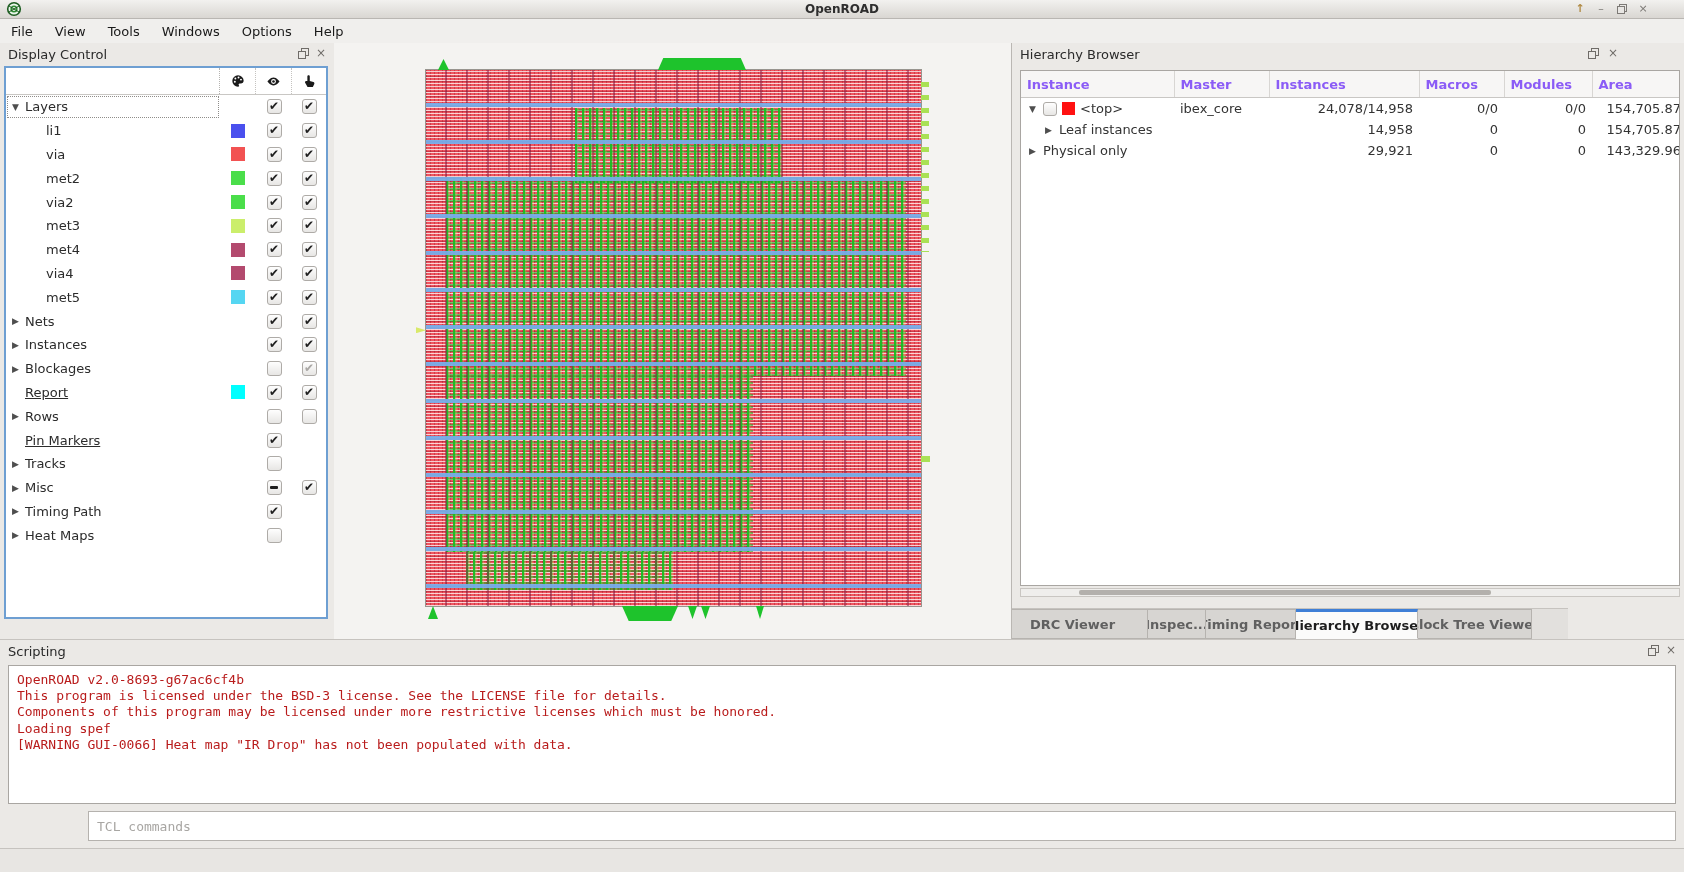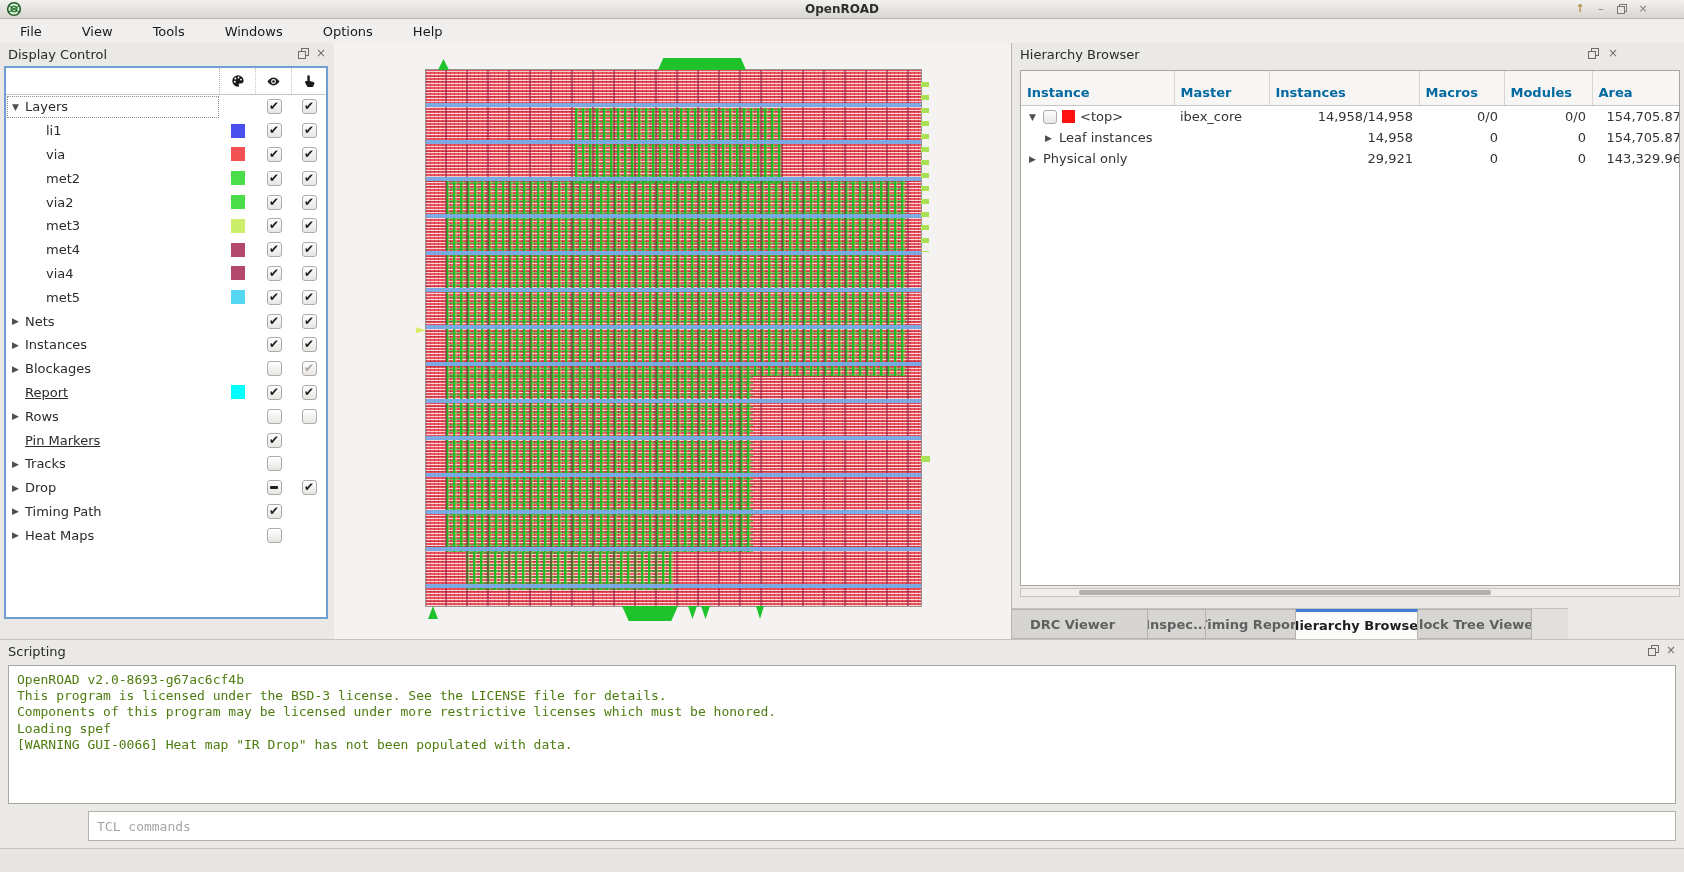--- a/index.html
+++ b/index.html
@@ -15,21 +15,21 @@
   .titlebar .wtitle{position:absolute;left:0;right:0;text-align:center;
     font-weight:bold;font-size:12px;color:#2e2e2e;line-height:18px;}
   .winbtns{position:absolute;right:34px;top:1px;display:flex;gap:7px;align-items:center;height:16px;}
   .winbtn{width:14px;height:14px;display:flex;align-items:center;justify-content:center;
     color:#7d7a76;font-size:11px;line-height:14px;}
   .winbtn.arrow{color:#b08a44;font-weight:bold;}
 
   
   .menubar{position:absolute;left:0;top:19px;width:1684px;height:24px;background:#f0efed;
     display:flex;align-items:center;border-bottom:1px solid #d4d1cd;}
-  .menu-item{padding:0 20px;color:#1a1a1a;}
+  .menu-item{padding:0 11px;color:#1a1a1a;}
 
   
   .dock-title{position:absolute;left:0;top:0;right:0;height:22px;display:flex;align-items:center;}
   .dock-title .dlabel{margin-left:8px;color:#2a2a2a;}
   .dock-icon{position:absolute;top:3px;width:14px;height:14px;color:#6f6c68;
     display:flex;align-items:center;justify-content:center;font-size:12px;}
 
   
   .left-dock{position:absolute;left:0;top:43px;width:334px;height:596px;background:#ebe9e6;
     border-right:1px solid #6d28d9;}
@@ -81,21 +81,21 @@
   .pin.blob-down{clip-path:polygon(0 0,100% 0,88% 100%,12% 100%);}
   .pin.pale{background:#a9e155;}
   .rpins{position:absolute;right:-8px;top:12px;width:8px;height:170px;
     background-image:repeating-linear-gradient(180deg,#a9e155 0 5px, transparent 5px 13px);}
 
   
   .right-dock{position:absolute;left:1012px;top:43px;width:672px;height:596px;background:#ebe9e6;}
   .htable-wrap{position:absolute;left:8px;top:27px;width:660px;height:516px;background:#fff;
     border:1px solid #a9a6a2;box-sizing:border-box;overflow:hidden;}
   table.htable{border-collapse:collapse;table-layout:fixed;width:666px;}
-  table.htable th{height:26px;font-weight:bold;color:#0369a1;text-align:left;padding:8px 0 0 6px;
+  table.htable th{height:26px;font-weight:bold;color:#8b5cf6;text-align:left;padding:0 0 0 6px;
     border-right:1px solid #d8d6d3;border-bottom:1px solid #c9c7c4;background:#f7f6f5;
     white-space:nowrap;overflow:hidden;}
   table.htable td{height:21px;padding:0 6px;white-space:nowrap;overflow:hidden;color:#333;}
   table.htable td.num{text-align:right;}
   .icell{display:flex;align-items:center;gap:5px;}
   .icell .exp{margin-left:0;width:11px;}
   .icell .cb{width:14px;height:14px;}
   .icell .swatch{width:13px;height:13px;}
   .hscroll{position:absolute;left:8px;top:545px;width:660px;height:9px;background:#efeeec;
     border:1px solid #c9c6c2;box-sizing:border-box;}
@@ -107,21 +107,21 @@
     color:#606060;font-weight:bold;display:flex;align-items:center;justify-content:center;
     overflow:hidden;white-space:nowrap;padding:0 6px;}
   .tab.active{background:#fbfbfa;border-top:3px solid #3f7fd6;color:#1e1e1e;border-bottom:1px solid #fbfbfa;}
 
   
   .scripting{position:absolute;left:0;top:639px;width:1684px;height:209px;background:#ebe9e6;
     border-top:1px solid #c6c3bf;}
   .console{position:absolute;left:8px;top:25px;width:1668px;height:139px;background:#fff;
     border:1px solid #a9a6a2;box-sizing:border-box;padding:6px 8px;
     font-family:"DejaVu Sans Mono","Liberation Mono",monospace;font-size:13px;line-height:16.2px;
-    color:#4d7c0f;white-space:pre;overflow:hidden;}
+    color:#b91c1c;white-space:pre;overflow:hidden;}
   .cmdrow{position:absolute;left:8px;top:171px;width:1668px;height:30px;display:flex;gap:8px;}
   .idle-btn{width:72px;height:30px;border:1px solid #b5b2ae;border-radius:3px;
     background:linear-gradient(#f7f6f4,#ecebe9);color:#9c9a97;display:flex;align-items:center;
     justify-content:center;box-sizing:border-box;margin-top:38px;}
   .tcl-input{flex:1;height:30px;border:1px solid #b5b2ae;background:#fff;box-sizing:border-box;
     font-family:"DejaVu Sans Mono","Liberation Mono",monospace;font-size:13px;padding:0 8px;color:#222;}
   .tcl-input::placeholder{color:#a8a6a3;}
 
   
   .statusbar{position:absolute;left:0;top:848px;width:1684px;height:24px;background:#e8e6e3;
@@ -424,21 +424,21 @@
             <span class="ccol">
               <span class="cb unchecked"></span>
             </span>
             <span class="ccol">
               <span></span>
             </span>
           </div>
           <div class="trow">
             <span class="label-zone">
               <span class="exp">▶</span>
-              <span class="tlabel">Drop</span>
+              <span class="tlabel">Misc</span>
             </span>
             <span class="ccol"></span>
             <span class="ccol">
               <span class="cb partial"></span>
             </span>
             <span class="ccol">
               <span class="cb checked"></span>
             </span>
           </div>
           <div class="trow">
@@ -528,21 +528,21 @@
             <tr>
               <td>
                 <span class="icell">
                   <span class="exp">▼</span>
                   <span class="cb unchecked"></span>
                   <span class="swatch" style="background: rgb(255, 17, 17);"></span>
                   <span>&lt;top&gt;</span>
                 </span>
               </td>
               <td>ibex_core</td>
-              <td class="num">14,958/14,958</td>
+              <td class="num">24,078/14,958</td>
               <td class="num">0/0</td>
               <td class="num">0/0</td>
               <td class="num">154,705.87</td>
             </tr>
             <tr>
               <td>
                 <span class="icell" style="padding-left: 16px;">
                   <span class="exp">▶</span>
                   <span>Leaf instances</span>
                 </span>

